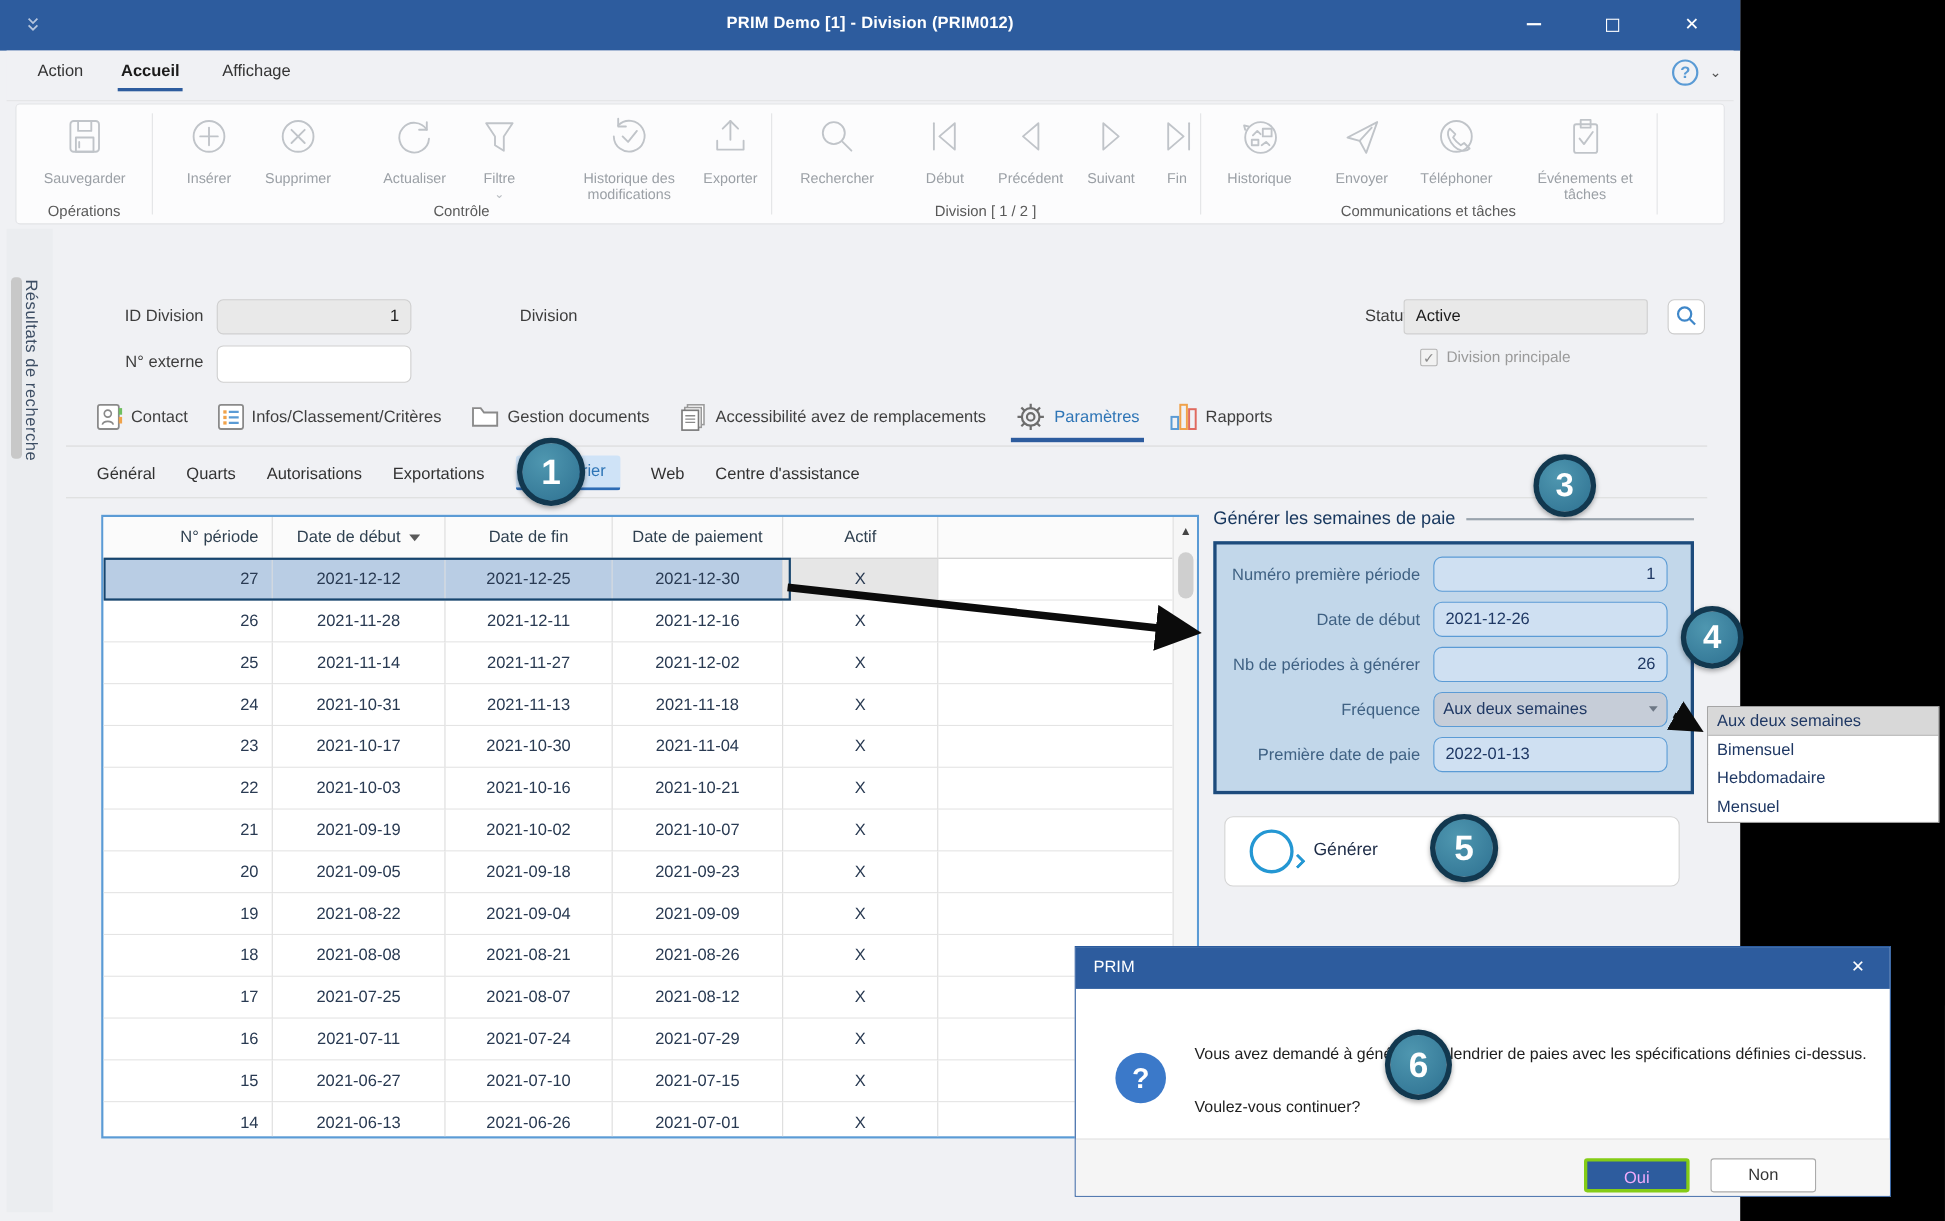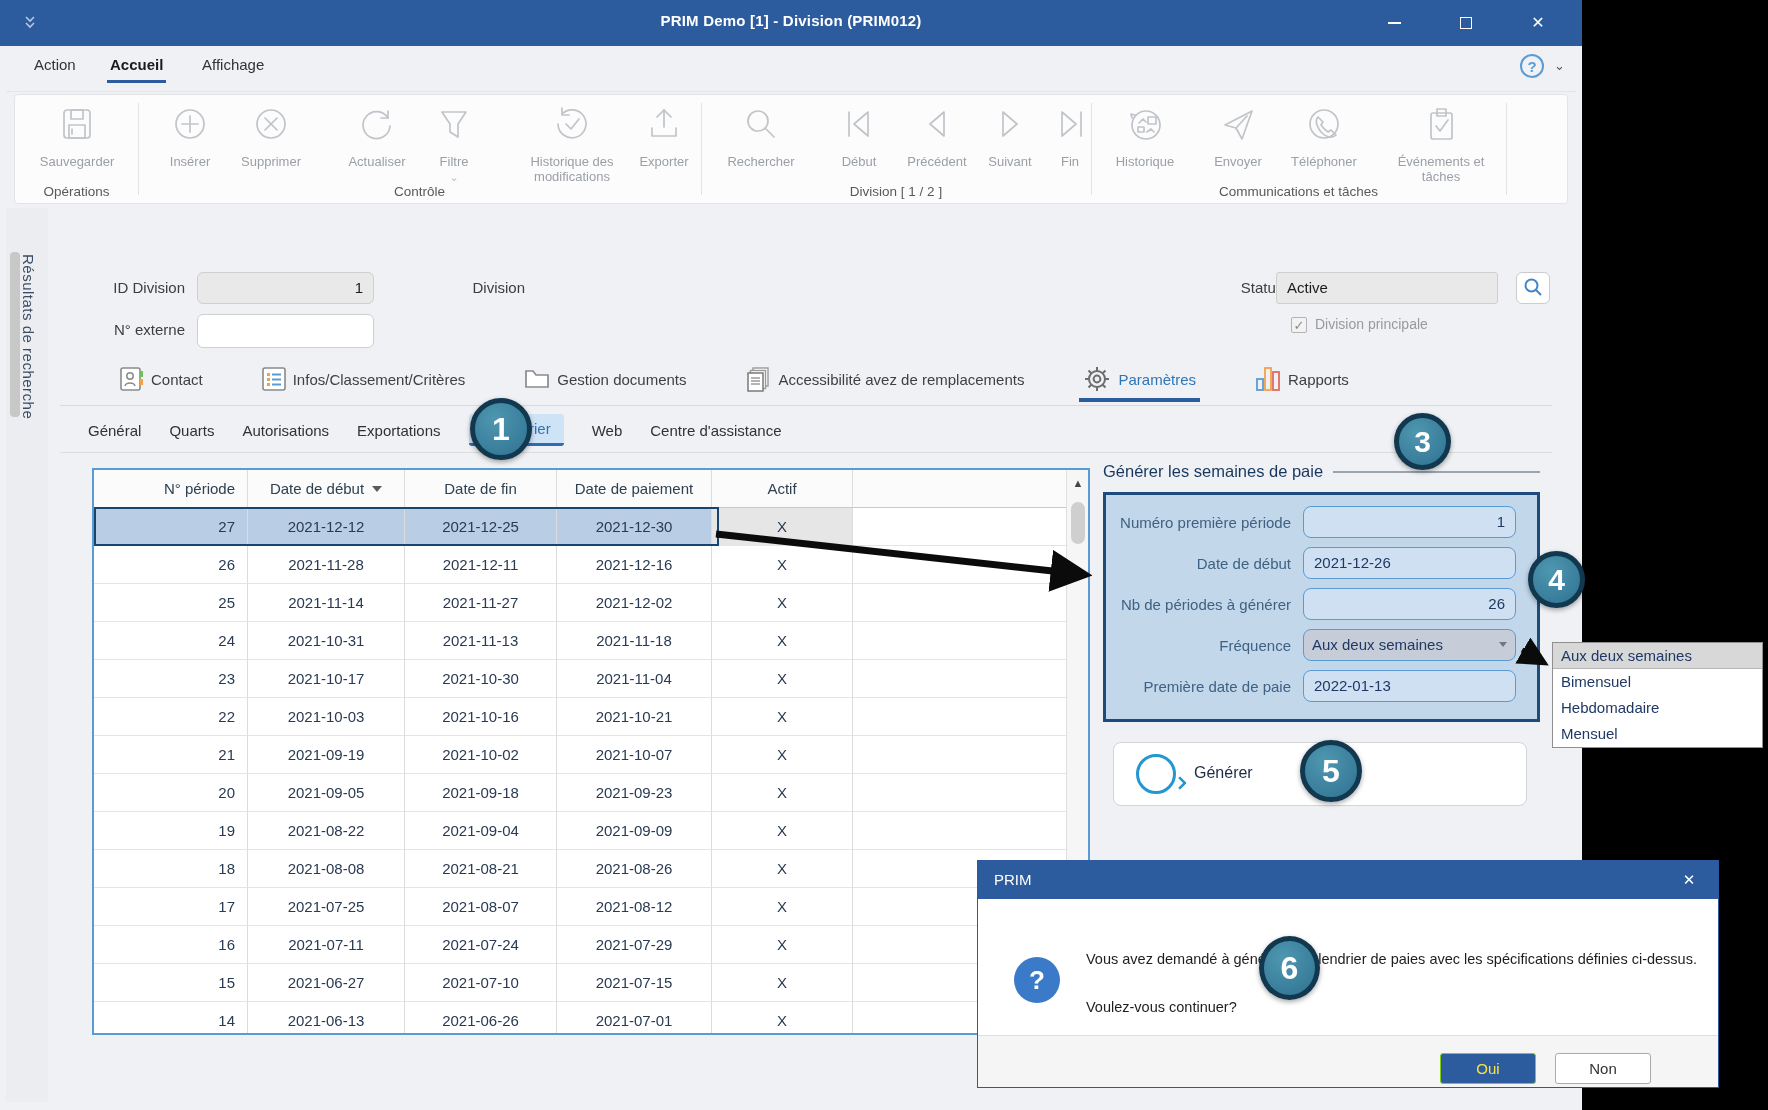--- a/index.html
+++ b/index.html
@@ -47,21 +47,21 @@
   .ffield { position:absolute; height:32px; border:1px solid #cfcfcf; border-radius:6px; background:#fff; font-size:15px; color:#1b1b1b; padding:0 10px; line-height:30px; }
   .ffield.grey { background:#e9e9e9; }
   .ffield.ralign { text-align:right; }
   .statut-field { border-radius:3px; background:#ececec; }
   .search-btn { position:absolute; left:1516px; top:272px; width:34px; height:32px; background:#fff; border:1px solid #ccc; border-radius:6px; text-align:center; }
   .checkbox { position:absolute; left:1291px; top:317px; width:16px; height:16px; border:1px solid #b3b3b3; background:#f2f2f2; border-radius:2px; color:#8a8a8a; font-size:13px; line-height:15px; text-align:center; }
   .chk-label { position:absolute; left:1315px; top:316px; font-size:14px; color:#9a9a9a; }
 
   
   .tabs { position:absolute; left:88px; top:356px; height:46px; display:flex; align-items:center; gap:27px; }
-  .tab { display:flex; align-items:center; gap:7px; height:46px; font-size:15px; color:#3f3f3f; position:relative;margin-left:32px; }
+  .tab { display:flex; align-items:center; gap:7px; height:46px; font-size:15px; color:#3f3f3f; position:relative; }
   .tab.active { color:#2e75b6; }
   .tab.active::after { content:""; position:absolute; left:-4px; right:-4px; bottom:0; height:4px; background:#2d5c9e; }
   .tabs-line { position:absolute; left:60px; top:405px; width:1492px; height:1px; background:#dadada; }
 
   .subtabs { position:absolute; left:88px; top:410px; height:40px; display:flex; align-items:center; gap:28px; }
   .subtab { font-size:15px; color:#323232; }
   .subtab.active { background:#cfe3f7; color:#2e75b6; padding:6px 13px; border-radius:3px; border-bottom:3px solid #2d6cb5; }
   .subtabs-line { position:absolute; left:60px; top:452px; width:1492px; height:1px; background:#dcdcdc; }
 
   
@@ -107,21 +107,21 @@
   
   .dialog { position:absolute; left:977px; top:860px; width:742px; height:228px; background:#fff; border:1.5px solid #2b5b9e; z-index:30; }
   .dlg-title { position:absolute; left:0; top:0; right:0; height:38px; background:#2d5c9e; color:#fff; font-size:15px; line-height:38px; padding-left:16px; }
   .dlg-close { position:absolute; right:14px; top:0; width:30px; height:38px; text-align:center; line-height:38px; color:#fff; font-size:15px; }
   .dlg-qicon { position:absolute; left:36px; top:96px; width:46px; height:46px; border-radius:50%; background:#3b79c9; color:#fff; font-size:26px; font-weight:bold; text-align:center; line-height:46px; }
   .dlg-line1 { position:absolute; left:108px; top:90px; right:20px; font-size:14.5px; color:#1e1e1e; }
   .dlg-line2 { position:absolute; left:108px; top:138px; font-size:14.5px; color:#1e1e1e; }
   .dlg-sep { position:absolute; left:0; right:0; top:174px; height:1px; background:#dedede; }
   .dlg-footer { position:absolute; left:0; right:0; top:175px; bottom:0; background:#f5f5f5; }
   .dlg-btn { position:absolute; top:17px; width:96px; height:31px; font-size:15px; text-align:center; line-height:29px; border-radius:3px; }
-  .dlg-yes { left:462px; background:#2d5c9e; border:1px solid #84cc16; color:#fde047; }
+  .dlg-yes { left:462px; background:#2d5c9e; border:3px solid #84cc16; color:#f0abfc; }
   .dlg-no { left:577px; background:#fff; border:1px solid #ababab; color:#333; }
 
   
   .arrow-svg { position:absolute; left:0; top:0; width:1768px; height:1110px; z-index:40; pointer-events:none; }
   .callout { position:absolute; border-radius:50%; background:radial-gradient(circle at 38% 32%, #4f97b0, #2e7191); border:5px solid #12384f; color:#fff; font-weight:bold; text-align:center; z-index:50; box-shadow:0 2px 5px rgba(0,0,0,.35); }
   .co-1 { left:470px; top:398px; width:62px; height:62px; font-size:32px; line-height:52px; }
   .co-3 { left:1394px; top:413px; width:57px; height:57px; font-size:30px; line-height:47px; }
   .co-4 { left:1528px; top:551px; width:57px; height:57px; font-size:30px; line-height:47px; }
   .co-5 { left:1300px; top:740px; width:62px; height:62px; font-size:32px; line-height:52px; }
   .co-6 { left:1259px; top:936px; width:61px; height:64px; font-size:32px; line-height:54px; border-radius:50%; }

